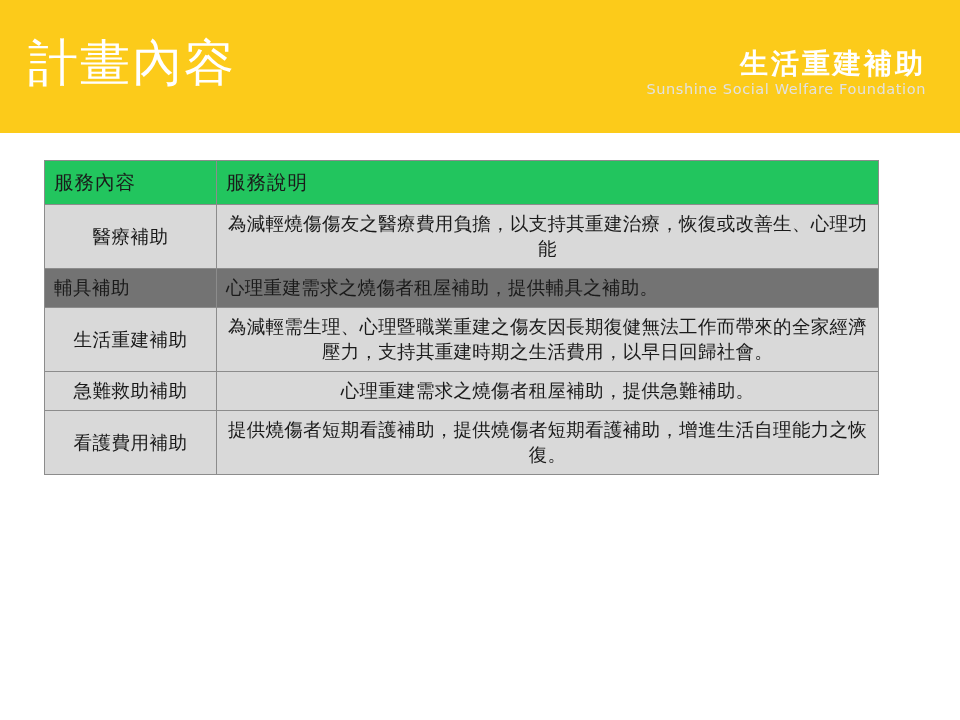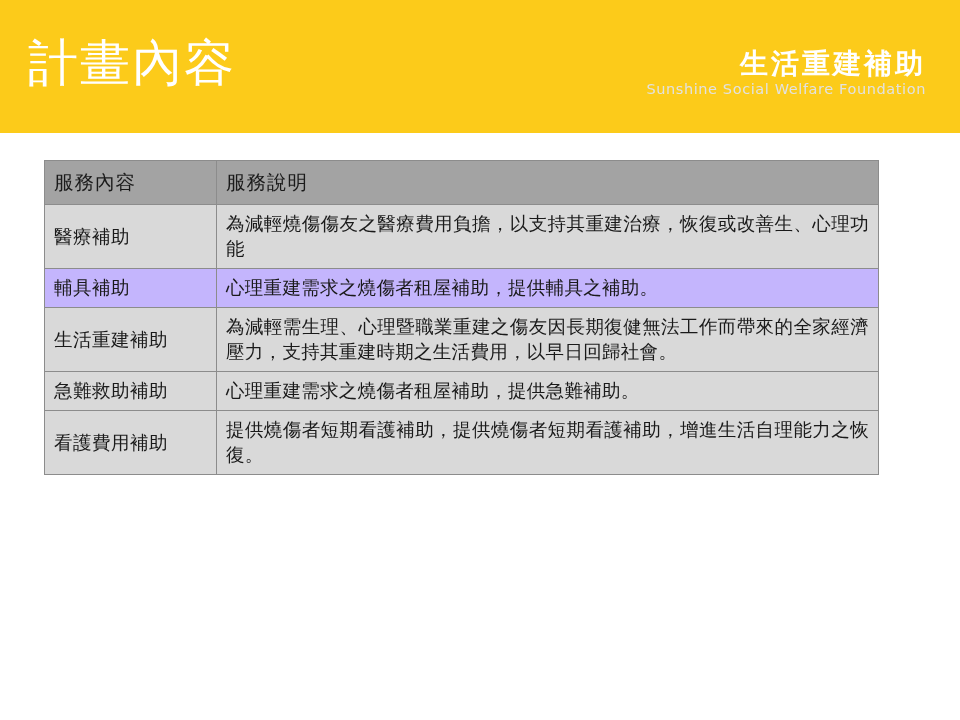--- a/index.html
+++ b/index.html
@@ -76,28 +76,28 @@
     vertical-align: middle;
     padding: 6px 9px 7px 9px;
     font-size: 18.5px;
     line-height: 25px;
     color: #1a1a1a;
     font-weight: normal;
     text-align: left;
     letter-spacing: 0.3px;
   }
   #content-table thead th {
-    background: #a3a3a3;
+    background: #22c55e;
     font-size: 19.5px;
     padding-top: 9px;
     padding-bottom: 9px;
     letter-spacing: 1px;
   }
-  #content-table tbody tr.odd td { background: #D9D9D9; }
-  #content-table tbody tr.even td { background: #c4b5fd; }
+  #content-table tbody tr.odd td { background: #D9D9D9; text-align: center; }
+  #content-table tbody tr.even td { background: #737373; }
   #content-table td.term {
     white-space: nowrap;
     letter-spacing: 0.5px;
   }
   #content-table td.desc {
     text-align: justify;
     text-justify: inter-ideograph;
   }
 </style>
 </head>

